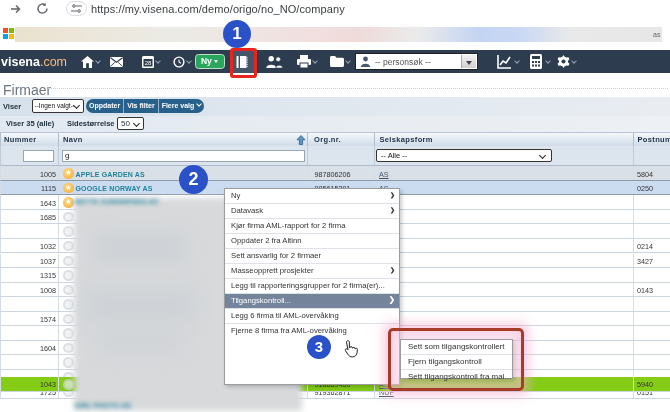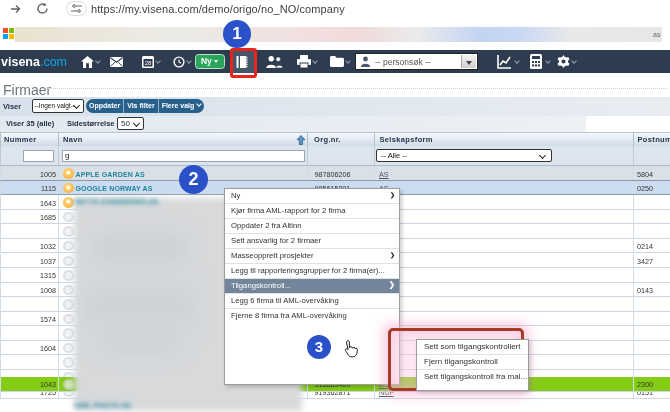--- a/index.html
+++ b/index.html
@@ -35,21 +35,21 @@
 #fbar { position:absolute; left:0; top:97px; width:670px; height:19px; background:linear-gradient(90deg,#d6e1ec 0%,#dfe7ef 45%,#e9edf2 100%); }
 #fbar .lbl { position:absolute; left:3px; top:4.5px; font-size:7.5px; font-weight:bold; color:#23323f; }
 #sel1 { position:absolute; left:32px; top:2px; width:52px; height:14px; background:#fff; border:1px solid #333; border-radius:2px; font-size:6.5px; color:#111; line-height:12px; padding-left:1.5px; }
 .chev { position:absolute; width:5px; height:5px; border-right:1.4px solid #222; border-bottom:1.4px solid #222; transform:rotate(45deg); }
 .btngrp { position:absolute; left:86px; top:2px; height:14px; display:flex; }
 .btngrp .b { background:#28608c; color:#fff; font-size:7px; font-weight:bold; line-height:14px; padding:0 3px; border-right:1px solid rgba(255,255,255,0.5); }
 .btngrp .b:first-child { border-radius:8px 0 0 8px; }
 .btngrp .b:last-child { border-radius:0 8px 8px 0; border-right:none; }
 
 
-#prow { position:absolute; left:0; top:116px; width:586px; height:15.6px; background:linear-gradient(90deg,#e2e9f1 0%,#e7ecf2 45%,#edf0f4 100%); font-size:7.5px; font-weight:bold; color:#23323f; }
+#prow { position:absolute; left:0; top:116px; width:670px; height:15.6px; background:linear-gradient(90deg,#e2e9f1 0%,#e7ecf2 45%,#edf0f4 100%); font-size:7.5px; font-weight:bold; color:#23323f; }
 
 
 #thead { border-left:1px solid #b3bfcd; position:absolute; left:0; top:131.6px; width:670px; height:16px; background:linear-gradient(#f5f8fb,#cdd9e7); border-top:1px solid #b9c5d2; border-bottom:1px solid #b0bdcc; font-size:7.5px; font-weight:bold; color:#1f3044; letter-spacing:0.35px; }
 .vline { position:absolute; top:0; bottom:0; width:1px; background:#b3bfcd; }
 #tfilter { border-left:1px solid #bfcad8; position:absolute; left:0; top:145.8px; width:670px; height:20.4px; background:#dce4ee; border-bottom:1px solid #aebacb; }
 .finput { position:absolute; background:#fff; border:1px solid #98a5b3; height:12.5px; top:3.8px; font-size:8px; padding-left:2px; color:#222; }
 
 
 .row { border-left:1px solid #d4dce6; position:absolute; left:0; width:670px; height:14.55px; border-bottom:1px solid #ccd5e0; background:#fff; font-size:7.2px; color:#333; }
 .row .num { position:absolute; left:0; top:2.4px; width:55px; text-align:right; line-height:11px; }
@@ -63,21 +63,21 @@
 
 #menu { position:absolute; left:224px; top:187.5px; width:176px; height:197px; background:#fff; border:1px solid #9c9c9c; box-shadow:2px 2px 4px rgba(0,0,0,0.2); }
 #menu .mi { position:relative; height:15px; line-height:13px; font-size:7.7px; white-space:nowrap; overflow:hidden; color:#333; padding-left:6px; border-bottom:1px solid #dde2e9; }
 #menu .mi:last-child { border-bottom:none; }
 #menu .mi .arr { position:absolute; right:4px; top:0; line-height:13.5px; font-size:6px; color:#333; font-weight:bold; }
 #menu .mi.hl { background:#74849a; color:#fff; }
 #menu .mi.hl .arr { color:#fff; font-size:7.5px; line-height:12.5px; }
 
 
 #redbox2 { position:absolute; left:388px; top:328px; width:136px; height:63px; border:3px solid #a63b28; border-radius:5px; background:rgba(249,198,224,0.42); box-shadow:0 0 10px 6px rgba(247,170,208,0.5), inset 0 0 8px 3px rgba(247,170,208,0.4); }
-#submenu { position:absolute; left:400px; top:339px; width:113px; height:52px; background:#fff; border:1px solid #9c9c9c; box-shadow:2px 2px 4px rgba(0,0,0,0.15);margin-left:16px; }
+#submenu { position:absolute; left:400px; top:339px; width:113px; height:40px; background:#fff; border:1px solid #9c9c9c; box-shadow:2px 2px 4px rgba(0,0,0,0.15); }
 #submenu .mi { height:15px; line-height:13px; font-size:8px; white-space:nowrap; overflow:hidden; color:#333; padding-left:7px; border-bottom:1px solid #dde2e9; }
 #submenu .mi:last-child { border-bottom:none; }
 
 
 .bluecirc { position:absolute; border-radius:50%; background:#2a51c8; color:#fff; font-weight:bold; text-align:center; }
 #redbox1 { position:absolute; left:229.5px; top:48px; width:27.5px; height:29.5px; border:3px solid #e8251d; border-radius:3px; }
 
 
 #blurzone { position:absolute; left:74px; top:198px; width:228px; height:213px; background:#d7d9db; filter:blur(3px); }
 .smudge { position:absolute; filter:blur(2px); font-size:7px; font-weight:bold; color:#20839b; letter-spacing:0.15px; }
@@ -106,21 +106,21 @@
 <div id="bstrip"></div>
 <div id="mslogo">
   <div style="left:0;top:0;background:#f25022"></div>
   <div style="left:6px;top:0;background:#7fba00"></div>
   <div style="left:0;top:6px;background:#00a4ef"></div>
   <div style="left:6px;top:6px;background:#ffb900"></div>
 </div>
 <div class="abs" style="left:653px;top:31px;font-size:7px;color:#666;">as</div>
 
 <div id="tbar">
-  <div class="abs" style="left:1px;top:5px;font-size:12.5px;color:#fff;"><b>visena</b><span style="color:#0ea5e9">.com</span></div>
+  <div class="abs" style="left:1px;top:5px;font-size:12.5px;color:#fff;"><b>visena</b><span style="color:#fdba74">.com</span></div>
 
   <svg class="abs" style="left:81px;top:6px" width="13" height="12" viewBox="0 0 13 12">
       <path d="M6.5 0 L13 5.5 L11 5.5 L11 12 L2 12 L2 5.5 L0 5.5 Z" fill="#fff"></path>
       <rect x="5.1" y="7.2" width="2.8" height="4.8" fill="#2d3d4f"></rect>
     </svg>
   <div class="car" style="left:96px;top:9.5px;"></div>
 
   <svg class="abs" style="left:110px;top:7px" width="13" height="10" viewBox="0 0 13 10">
       <rect width="13" height="10" rx="1" fill="#fff"></rect>
       <path d="M0.5 0.8 L6.5 5.2 L12.5 0.8" stroke="#2d3d4f" stroke-width="1.1" fill="none"></path>
@@ -390,35 +390,36 @@
       <div class="vline" style="left:57px;background:#d4dce6"></div>
       <div class="vline" style="left:306px;background:#d4dce6"></div>
       <div class="vline" style="left:373px;background:#d4dce6"></div>
       <div class="vline" style="left:632px;background:#d4dce6"></div>
     </div>
     <div class="row" style="top:377px;background:#84cc16;border-bottom-color:#ccd5e0">
       <div class="num">1043</div>
       <div class="gstar"></div>
       <div class="org">918889450</div>
       <div class="form">AS</div>
-      <div class="post">2300</div>
+      <div class="post">5940</div>
       <div class="vline" style="left:57px;background:#d4dce6"></div>
       <div class="vline" style="left:306px;background:#d4dce6"></div>
       <div class="vline" style="left:373px;background:#d4dce6"></div>
       <div class="vline" style="left:632px;background:#d4dce6"></div>
     </div>
   </div>
 
 <div id="blurzone"></div>
 <div class="abs" style="left:95px;top:235px;width:90px;height:26px;background:#cdd1d5;filter:blur(9px);"></div>
 <div class="abs" style="left:85px;top:290px;width:110px;height:30px;background:#ced2d6;filter:blur(10px);"></div>
 <div class="abs" style="left:100px;top:330px;width:80px;height:22px;background:#d0d3d7;filter:blur(9px);"></div>
 
 <div id="menu">
     <div class="mi">Ny<span class="arr">❯</span></div>
+    <div class="mi">Datavask<span class="arr">❯</span></div>
     <div class="mi">Kjør firma AML-rapport for 2 firma</div>
     <div class="mi">Oppdater 2 fra Altinn</div>
     <div class="mi">Sett ansvarlig for 2 firmaer</div>
     <div class="mi">Masseopprett prosjekter<span class="arr">❯</span></div>
     <div class="mi">Legg til rapporteringsgrupper for 2 firma(er)...</div>
     <div class="mi hl">Tilgangskontroll...<span class="arr">❯</span></div>
     <div class="mi">Legg 6 firma til AML-overvåking</div>
     <div class="mi">Fjerne 8 firma fra AML-overvåking</div>
   </div>
 

